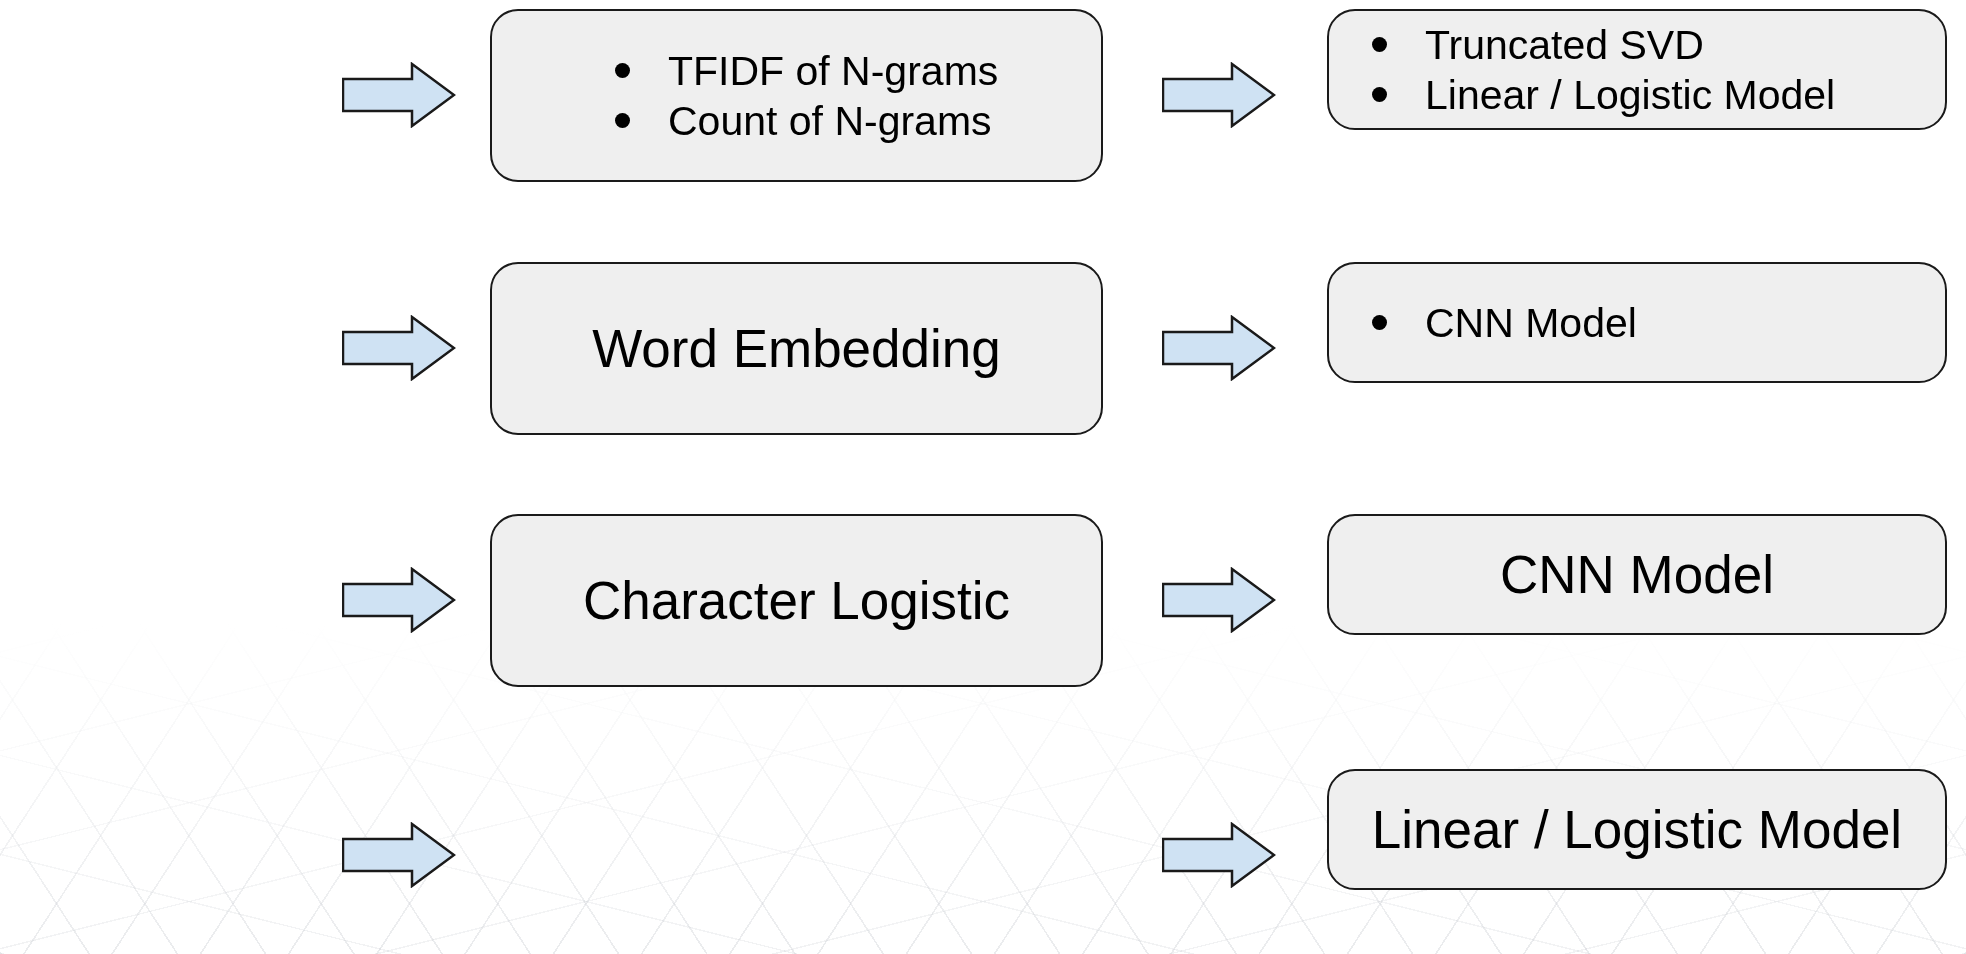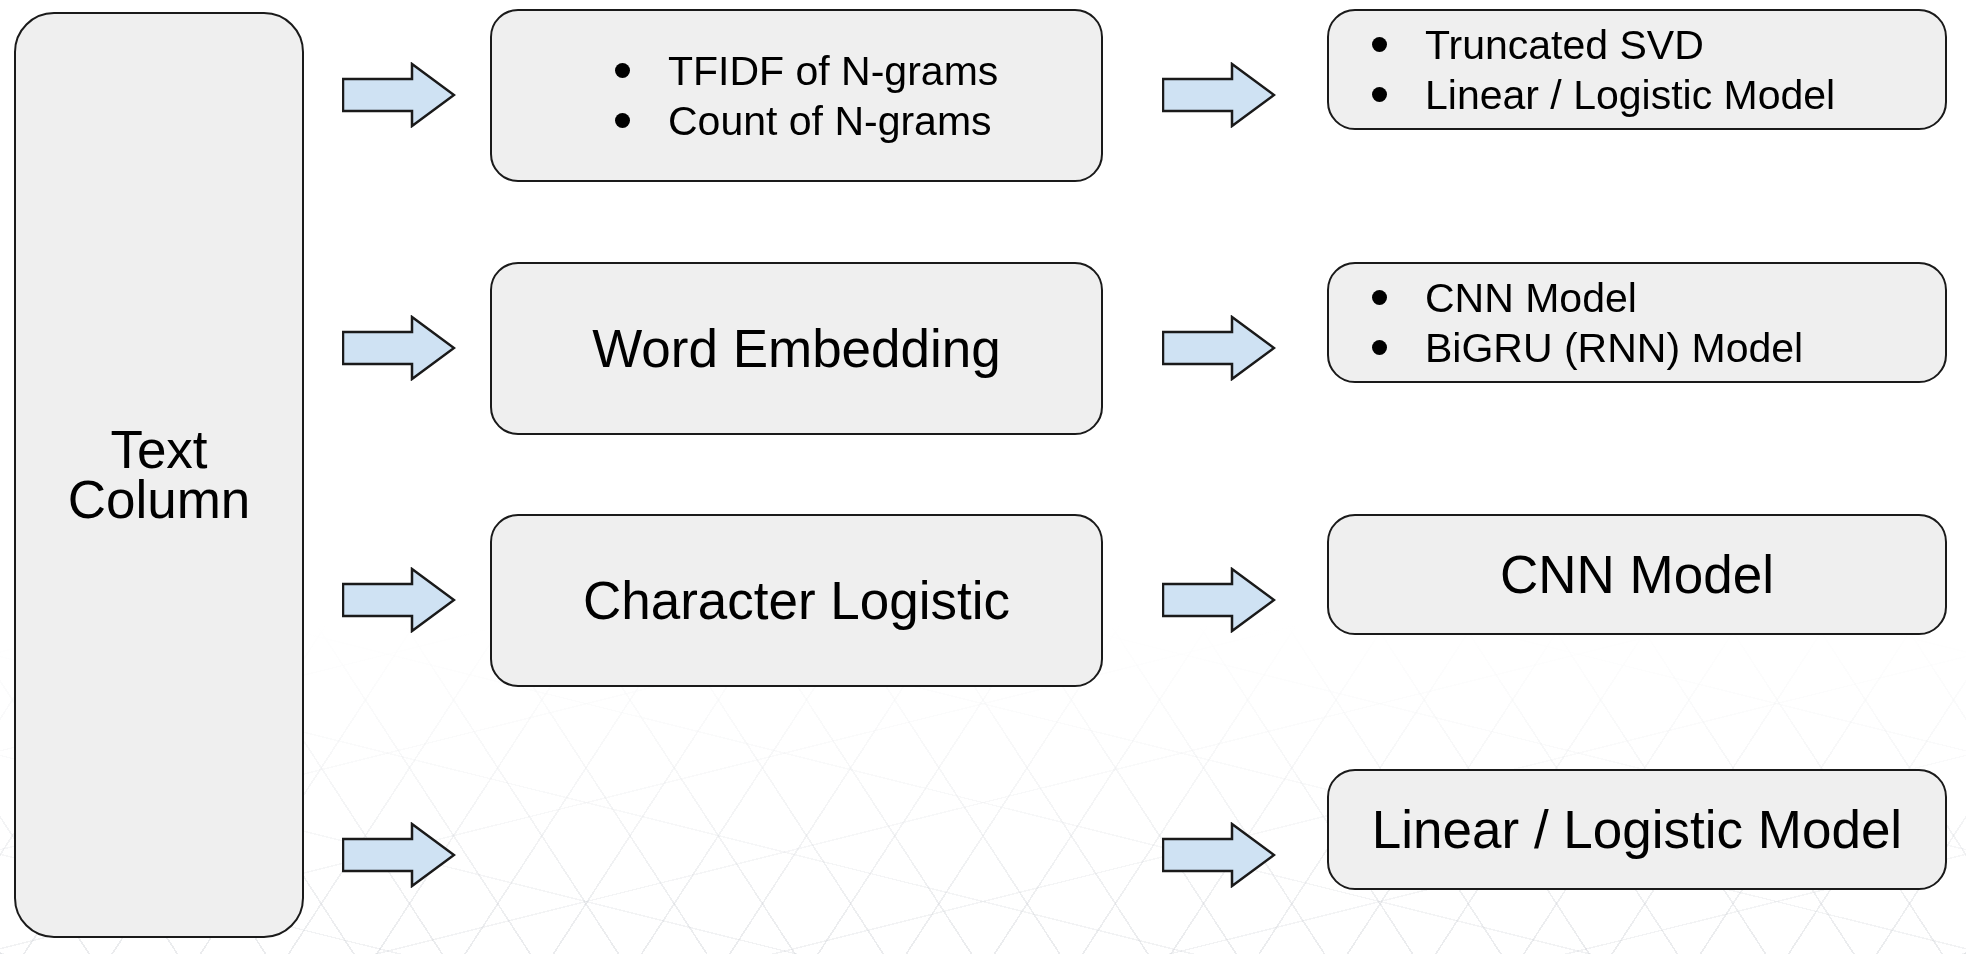--- a/index.html
+++ b/index.html
@@ -72,24 +72,20 @@
     margin-right:38px; flex:none;
   }
 </style>
 </head>
 <body>
 
 <div id="canvas">
 
   <div id="texture"></div>
 
-  <div class="box" id="left-box">
-    <div class="box-label">Text
-Column</div>
-  </div>
 
   <div class="row" style="top:9px">
     <svg class="arrow c1" viewBox="0 0 114 66">
       <polygon points="1,17 70,17 70,2 112,33 70,64 70,49 1,49"></polygon>
     </svg>
     <div class="box mid">
       <ul class="blist">
         <li>
             <span class="bullet"></span>
             <span>TFIDF of N-grams</span>
@@ -126,24 +122,20 @@
     </div>
     <svg class="arrow c2" viewBox="0 0 114 66">
       <polygon points="1,17 70,17 70,2 112,33 70,64 70,49 1,49"></polygon>
     </svg>
     <div class="box rgt">
       <ul class="blist">
         <li>
             <span class="bullet"></span>
             <span>CNN Model</span>
           </li>
-        <li>
-            <span class="bullet"></span>
-            <span>BiGRU (RNN) Model</span>
-          </li>
       </ul>
     </div>
   </div>
 
   <div class="row" style="top:514px">
     <svg class="arrow c1" viewBox="0 0 114 66">
       <polygon points="1,17 70,17 70,2 112,33 70,64 70,49 1,49"></polygon>
     </svg>
     <div class="box mid">
       <div class="box-label">Character Logistic</div>

